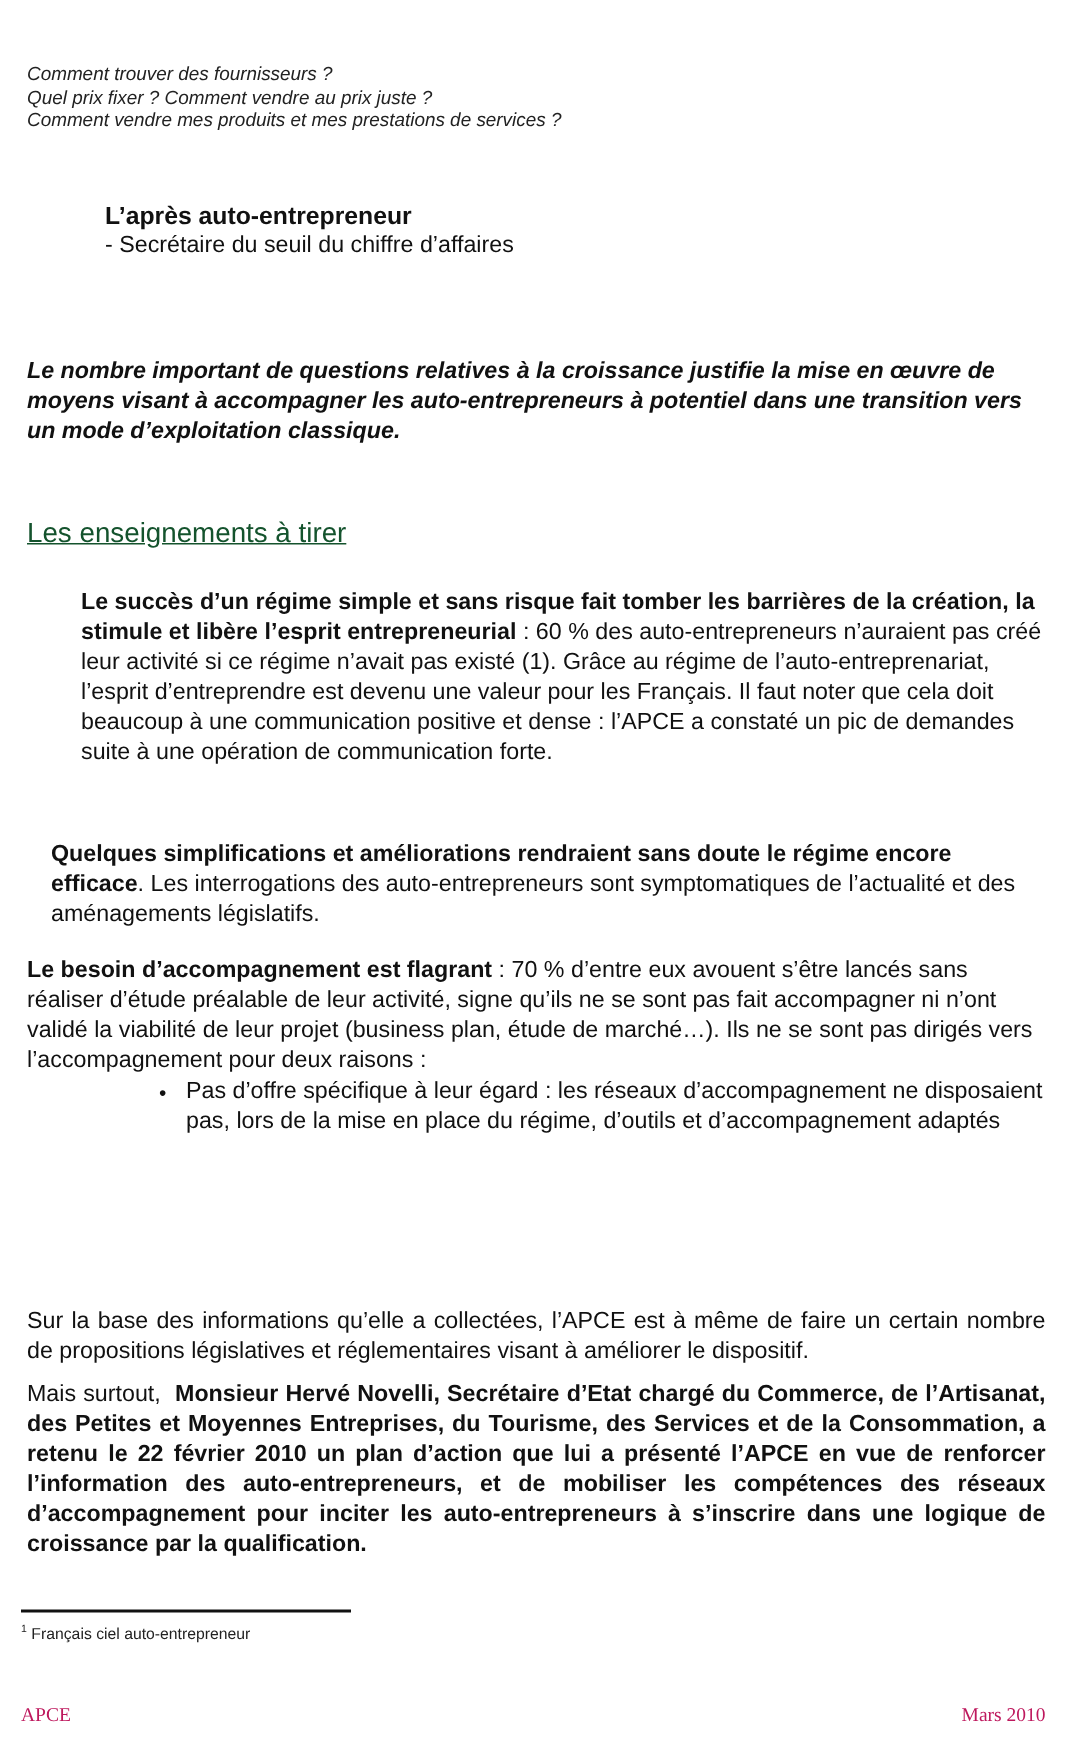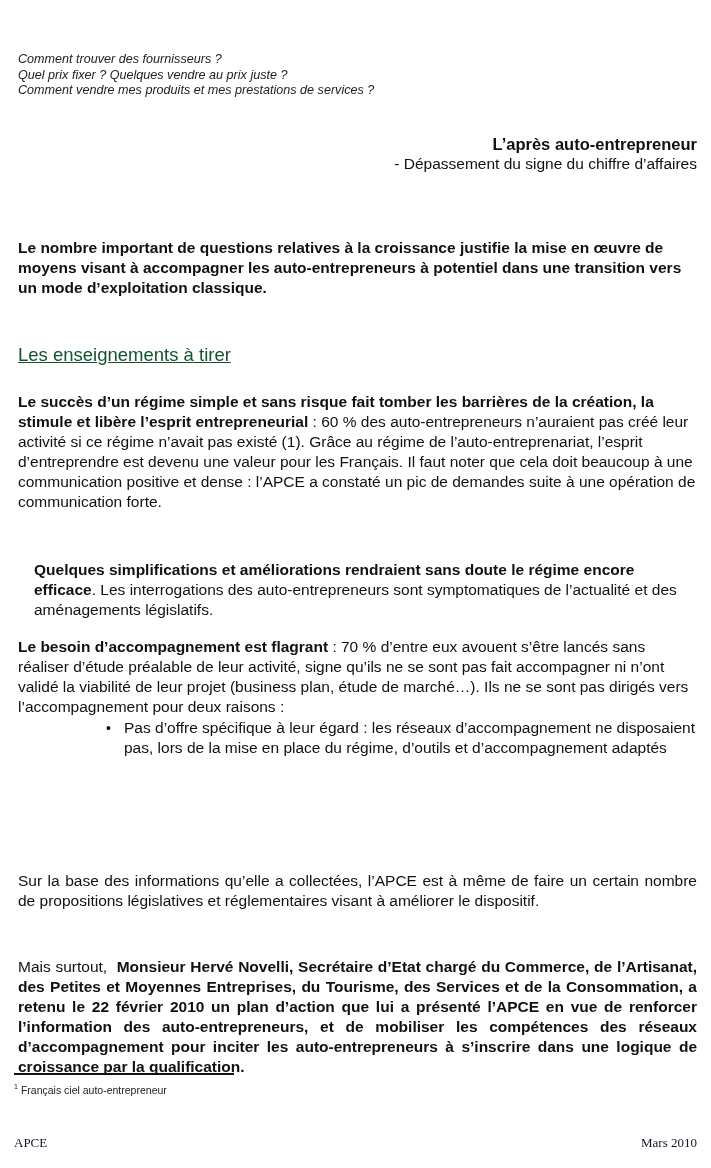--- a/index.html
+++ b/index.html
@@ -3,71 +3,71 @@
 <meta charset="utf-8">
 <style>
   html, body { margin: 0; padding: 0; background: #ffffff; }
   body {
     width: 711px; height: 1168px; position: relative; overflow: hidden;
     font-family: "Liberation Sans", sans-serif; color: #111;
   }
   .p { position: absolute; left: 18px; right: 14px; font-size: 15.5px; line-height: 20px; }
   .q { position: absolute; left: 18px; font-size: 12.6px; line-height: 15.5px; font-style: italic; color: #222; }
   .q div { white-space: nowrap; }
-  .sub { position: absolute; left: 70px; right: 14px; font-size: 15.5px; line-height: 20px; text-align: right; }
+  .sub { position: absolute; left: 70px; right: 14px; font-size: 15.5px; line-height: 20px; }
   .sub-title { font-weight: bold; }
-  .bi { font-weight: bold; }
+  .bi { font-weight: bold; font-style: italic; }
   .h2 { position: absolute; left: 18px; font-size: 18.5px; text-decoration: underline; color: #14532d; }
   .b { font-weight: bold; }
   .bullets { position: absolute; left: 106px; right: 14px; font-size: 15.5px; line-height: 20px; margin: 0; padding: 0; list-style: none; }
   .bullets li { position: relative; padding-left: 18px; }
   .bullets li::before { content: "\2022"; position: absolute; left: 0; top: 0; font-size: 14px; }
   .justify { text-align: justify; text-align-last: left; margin-top: 44px; }
   .fn-rule { position: absolute; left: 14px; top: 1073px; width: 220px; height: 2px; background: #111; }
   .fn { position: absolute; left: 14px; top: 1083px; font-size: 10.5px; color: #222; }
   .fn sup { font-size: 7px; vertical-align: super; margin-right: 3px; }
-  .footer { position: absolute; top: 1135px; font-family: "Liberation Serif", serif; font-size: 13px; color: #0f172a; }
+  .footer { position: absolute; top: 1135px; font-family: "Liberation Serif", serif; font-size: 13px; color: #be185d; }
 </style>
 </head>
 <body>
 
-<div class="q" style="top:52px;">
+<div class="q" style="top:42px;">
   <div>Comment trouver des fournisseurs ?</div>
-  <div>Quel prix fixer ? Quelques vendre au prix juste ?</div>
+  <div>Quel prix fixer ? Comment vendre au prix juste ?</div>
   <div>Comment vendre mes produits et mes prestations de services ?</div>
 </div>
 
 <div class="sub" style="top:134px;">
   <div class="sub-title" style="font-size:16.5px;">L’après auto-entrepreneur</div>
-  <div>-  Dépassement du signe du chiffre d’affaires</div>
+  <div>-  Secrétaire du seuil du chiffre d’affaires</div>
 </div>
 
 <div class="p bi" style="top:238px;">Le nombre important de questions relatives à la croissance justifie la mise en œuvre de moyens  visant à accompagner les auto-entrepreneurs à potentiel dans une transition vers un mode d’exploitation classique.</div>
 
 <div class="h2" style="top:344px;">Les enseignements à tirer</div>
 
-<div class="p" style="top:392px;">
+<div class="p" style="top:392px;margin-left:36px;">
   <span class="b">Le succès d’un régime simple et sans risque fait tomber les barrières de la création, la stimule et libère l’esprit entrepreneurial</span><span> : 60 % des auto-entrepreneurs n’auraient pas créé leur activité si ce régime n’avait pas existé (1). Grâce au régime de l’auto-entreprenariat, l’esprit d’entreprendre est devenu une valeur pour les Français. Il faut noter que cela doit beaucoup à une communication positive et dense : l’APCE a constaté un pic de demandes suite à une opération de communication forte.</span>
 </div>
 
 <div class="p" style="top:560px;margin-left:16px;">
   <span class="b">Quelques simplifications et améliorations rendraient sans doute le régime encore efficace</span><span>. Les interrogations des auto-entrepreneurs sont symptomatiques de l’actualité et des aménagements législatifs.</span>
 </div>
 
 <div class="p" style="top:637px;">
   <span class="b">Le besoin d’accompagnement est flagrant</span><span> : 70 % d’entre eux avouent s’être lancés sans réaliser d’étude préalable de leur activité, signe qu’ils ne se sont pas fait accompagner ni n’ont validé la viabilité de leur projet (business plan, étude de marché…). Ils ne se sont pas dirigés vers l’accompagnement pour deux raisons :</span>
 </div>
 
 <ul class="bullets" style="top:718px;">
   <li>Pas d’offre spécifique à leur égard : les réseaux d’accompagnement ne disposaient pas, lors de la mise en place du régime, d’outils et d’accompagnement adaptés</li>
 </ul>
 
 <div class="p justify" style="top:827px;">Sur la base des informations qu’elle a collectées, l’APCE est à même de faire un certain nombre de propositions législatives et réglementaires visant à améliorer le dispositif.</div>
 
-<div class="p justify" style="top:913px;">
+<div class="p justify" style="top:876px;">
   <span style="white-space:pre;">Mais surtout,  </span><span class="b">Monsieur Hervé Novelli, Secrétaire d’Etat chargé du Commerce, de l’Artisanat, des Petites et Moyennes Entreprises, du Tourisme, des Services et de la Consommation, a retenu le 22 février 2010 un plan d’action que lui a présenté l’APCE en vue de renforcer l’information des auto-entrepreneurs, et de mobiliser les compétences des réseaux d’accompagnement pour inciter les auto-entrepreneurs à s’inscrire dans une logique de croissance par la qualification.</span>
 </div>
 
 <div class="fn-rule"></div>
 <div class="fn">
   <sup>1</sup><span>Français ciel auto-entrepreneur</span>
 </div>
 
 <div class="footer" style="left:14px;">APCE</div>
 <div class="footer" style="right:14px;">Mars 2010</div>

